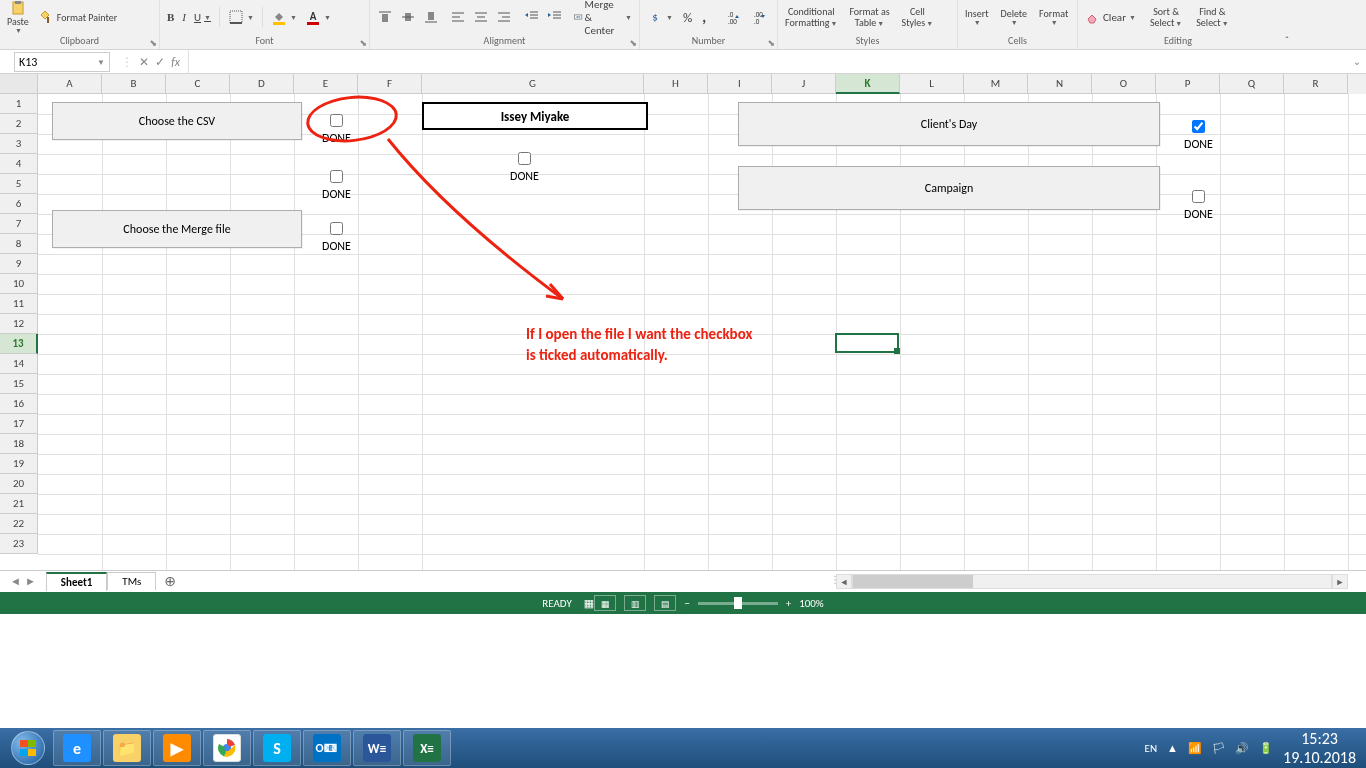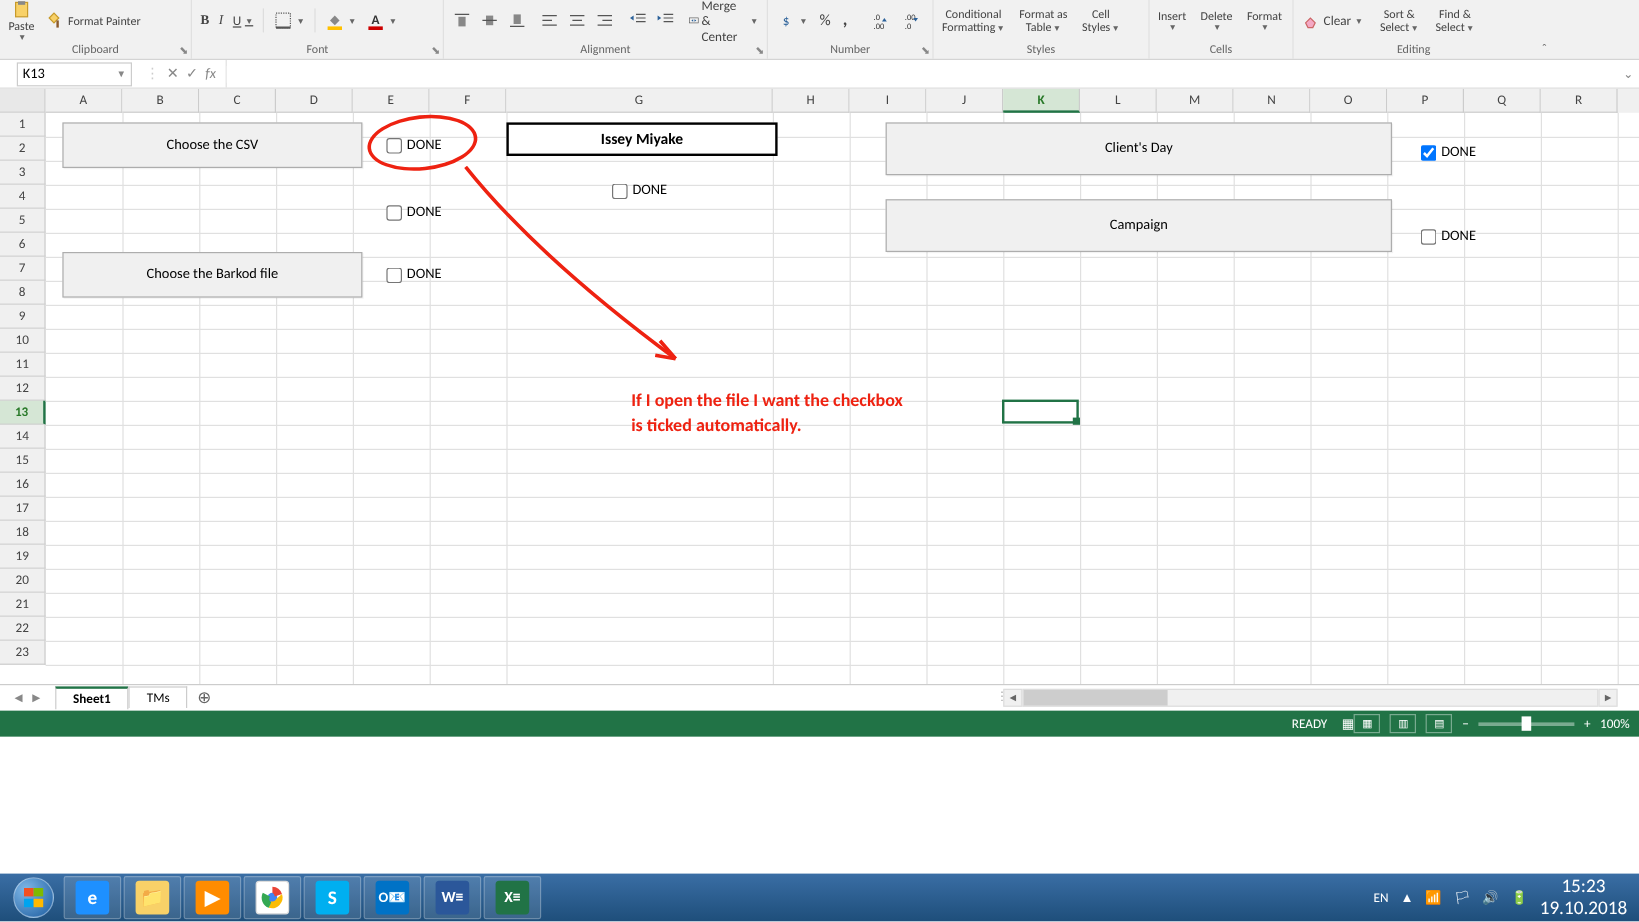--- a/index.html
+++ b/index.html
@@ -38,21 +38,21 @@
 .cells { position: absolute; left: 38px; top: 20px; right: 0; bottom: 0; }
 .grid-lines { position: absolute; inset: 0; }
 .vline { position: absolute; top: 0; bottom: 0; width: 1px; background: #e0e0e0; }
 .hline { position: absolute; left: 0; right: 0; height: 1px; background: #e0e0e0; }
 .sel-cell { position: absolute; border: 2px solid #217346; pointer-events: none; }
 .sel-handle { position: absolute; width: 6px; height: 6px; background: #217346; right: -3px; bottom: -3px; }
 
 
 .form-btn { position: absolute; background: #f0f0f0; border: 1px solid #adadad; font-size: 12px; display: flex; align-items: center; justify-content: center; cursor: pointer; box-shadow: 1px 1px 0 rgba(0,0,0,.05); }
 .text-cell { position: absolute; background: #fff; border: 2px solid #000; font-weight: 700; font-size: 13px; display: flex; align-items: center; justify-content: center; }
-.chk { position: absolute; display: flex; align-items: center; gap: 4px; font-size: 12px; }
+.chk { position: absolute; display: flex; align-items: center; gap: 4px; font-size: 12px; flex-direction: column; }
 .chk input { width: 13px; height: 13px; }
 
 
 .anno-circle { position: absolute; border: 3px solid #e21; border-radius: 50%; pointer-events: none; }
 .anno-text { position: absolute; color: #e21; font-weight: 700; font-size: 15px; line-height: 1.4; }
 .anno-arrow { position: absolute; pointer-events: none; }
 
 
 .sheet-tabs { height: 22px; background: #fff; border-top: 1px solid #ccc; display: flex; align-items: center; font-size: 11px; position: relative; }
 .tab-nav { display: flex; gap: 4px; padding: 0 10px; color: #888; }
@@ -60,21 +60,21 @@
 .tab { padding: 2px 14px; border: 1px solid #ccc; border-bottom: none; background: #fff; cursor: pointer; margin-top: -1px; }
 .tab.active { background: #fff; font-weight: 600; border-top: 2px solid #217346; }
 .tab-add { padding: 0 8px; color: #666; cursor: pointer; font-size: 14px; }
 .hscroll { position: absolute; right: 18px; bottom: 3px; height: 15px; display: flex; align-items: center; }
 .hscroll-track { width: 480px; height: 15px; background: #f0f0f0; border: 1px solid #ddd; position: relative; }
 .hscroll-thumb { position: absolute; left: 0; top: 0; bottom: 0; width: 120px; background: #cdcdcd; }
 .hscroll-btn { width: 16px; height: 15px; background: #f0f0f0; border: 1px solid #ddd; text-align: center; font-size: 9px; line-height: 13px; color: #666; }
 .splitter-dots { position: absolute; left: 830px; bottom: 6px; color: #aaa; font-size: 10px; letter-spacing: 1px; }
 
 
-.status-bar { height: 22px; background: #217346; color: #fff; display: flex; align-items: center; font-size: 11px; padding: 0 8px; justify-content: flex-end; }
+.status-bar { height: 22px; background: #217346; color: #fff; display: flex; align-items: center; font-size: 11px; padding: 0 8px; justify-content: center; }
 .status-left { display: flex; gap: 12px; align-items: center; }
 .status-right { display: flex; gap: 8px; align-items: center; }
 .view-btn { width: 22px; height: 16px; border: 1px solid rgba(255,255,255,.4); display: inline-flex; align-items: center; justify-content: center; font-size: 9px; cursor: pointer; }
 .zoom-slider { width: 80px; height: 3px; background: rgba(255,255,255,.4); position: relative; }
 .zoom-slider .thumb { position: absolute; width: 8px; height: 12px; background: #fff; top: -5px; left: 36px; }
 
 
 .taskbar { position: absolute; left: 0; right: 0; bottom: 0; height: 40px; background: linear-gradient(#3a6ea5, #1e4e7a); display: flex; align-items: center; padding: 0 4px; }
 .start-orb { width: 48px; height: 36px; display: flex; align-items: center; justify-content: center; }
 .start-orb-inner { width: 34px; height: 34px; border-radius: 50%; background: radial-gradient(circle at 30% 30%, #7fb8e8, #1a5a9e); border: 1px solid rgba(255,255,255,.4); position: relative; }
@@ -418,21 +418,21 @@
         <div class="hline" style="top: 400px;"></div>
         <div class="hline" style="top: 420px;"></div>
         <div class="hline" style="top: 440px;"></div>
         <div class="hline" style="top: 460px;"></div>
       </div>
     <div class="sel-cell" id="selCell" style="left: 797px; top: 239px; width: 64px; height: 20px;">
         <div class="sel-handle"></div>
       </div>
 
     <div class="form-btn" style="left:14px;top:8px;width:250px;height:38px">Choose the CSV</div>
-    <div class="form-btn" style="left:14px;top:116px;width:250px;height:38px">Choose the Barkod file</div>
+    <div class="form-btn" style="left:14px;top:116px;width:250px;height:38px">Choose the Merge file</div>
 
     <div class="chk" style="left:284px;top:20px">
         <input type="checkbox" id="cE1" style="">
         <span>DONE</span>
       </div>
     <div class="chk" style="left:284px;top:76px">
         <input type="checkbox" id="cE2" style="">
         <span>DONE</span>
       </div>
     <div class="chk" style="left:284px;top:128px">

